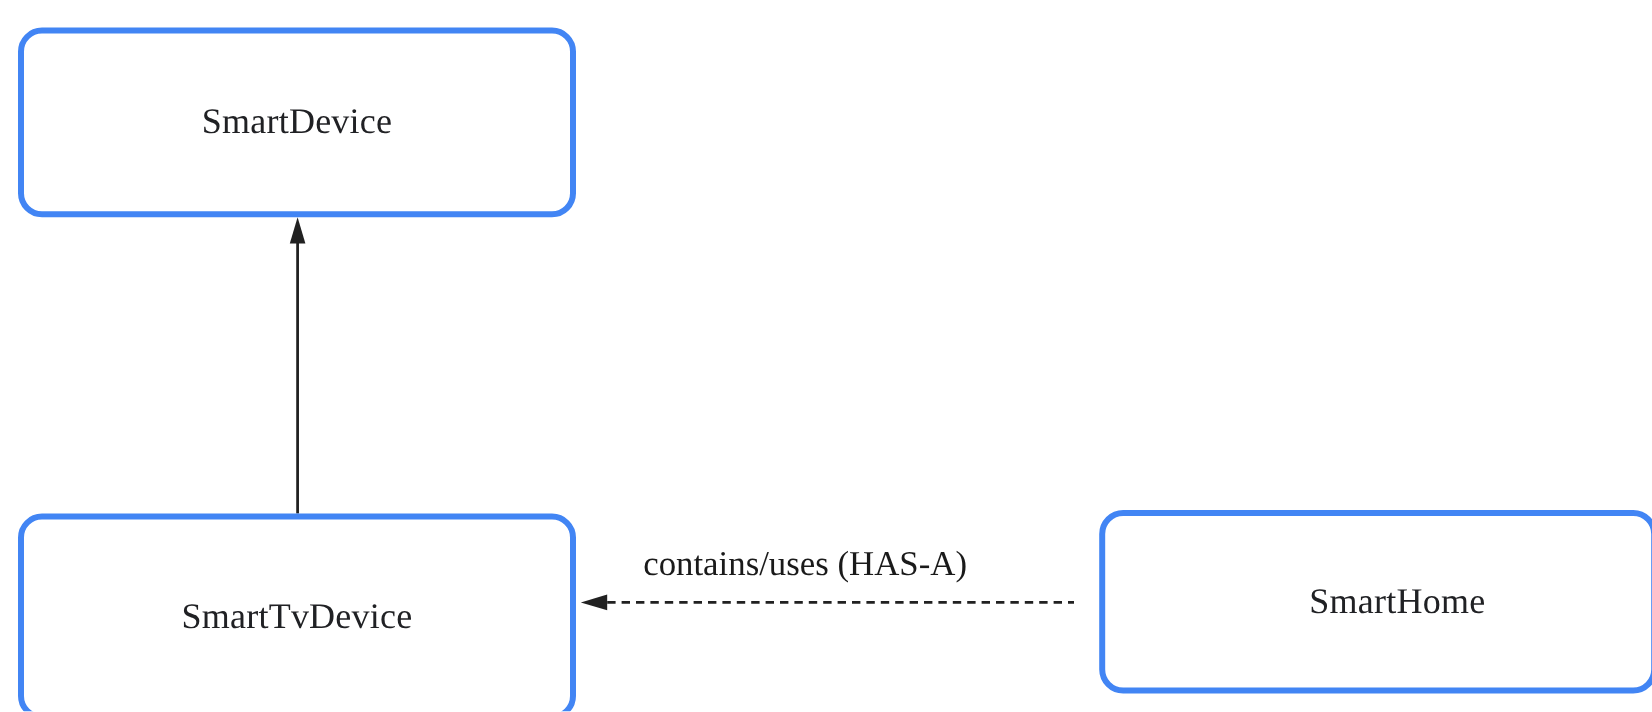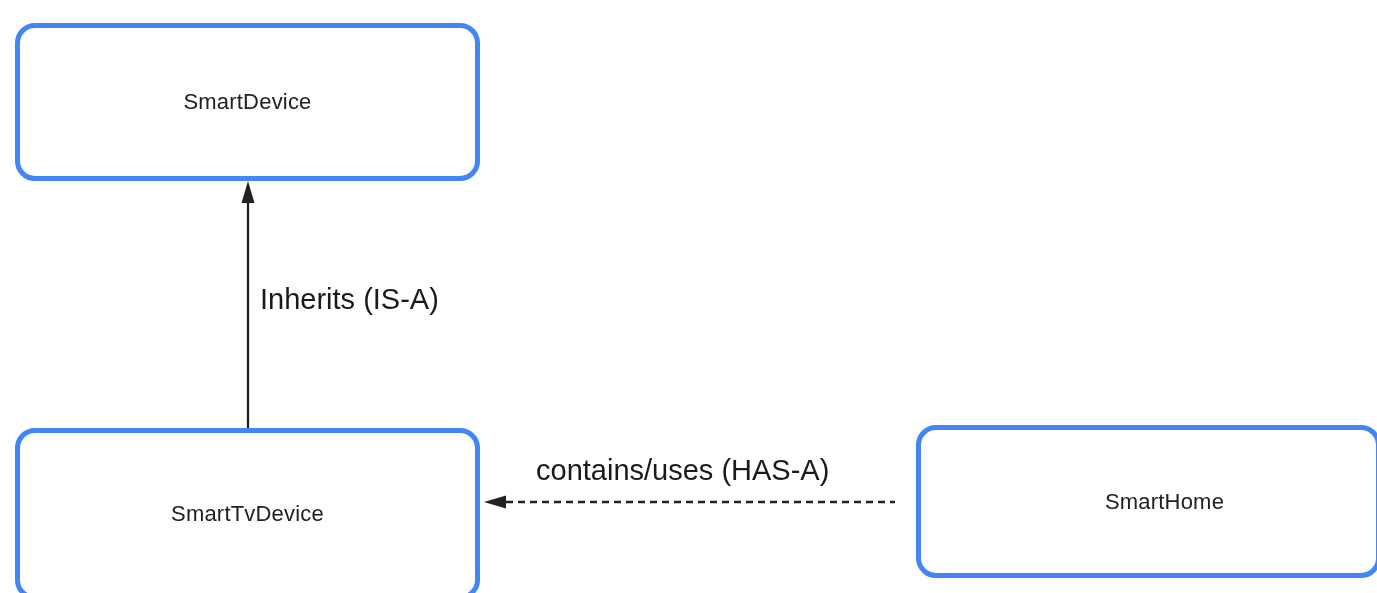--- a/index.html
+++ b/index.html
@@ -43,35 +43,36 @@
     border-radius: 20px;
     display: flex;
     align-items: center;
     justify-content: center;
   }
   .node-smart-device   { left: 15px;  top: 23px;  width: 465px; height: 158px; }
   .node-smart-tv-device{ left: 15px;  top: 428px; width: 465px; height: 172px; }
   .node-smart-home     { left: 916px; top: 425px; width: 465px; height: 153px; padding-left: 32px; }
   .node-label {
     color: var(--label-text, #202124);
-    font-size: 22px;
+    font-size: 30px;
     font-weight: 500;
     letter-spacing: 0.2px;
     white-space: nowrap;
+    font-family: Liberation Serif, serif;
   }
   .edge-label {
     position: absolute;
     color: var(--edge-label-text, #1a1a1a);
     font-size: 29px;
     font-weight: 400;
     white-space: nowrap;
     line-height: 36px;
   }
   .edge-label-inherits { left: 260px; top: 281px; }
-  .edge-label-contains { left: 536px; top: 452px; }
+  .edge-label-contains { left: 536px; top: 452px; font-family: Liberation Serif, serif; }
 </style>
 </head>
 <body>
 
 <div class="canvas">
 
   <svg class="edges-layer" viewBox="0 0 1377 593" aria-hidden="true">
 
     <g>
       <line class="edge-line" x1="248" y1="428" x2="248" y2="200"></line>
@@ -89,17 +90,16 @@
   </div>
 
   <div class="node node-smart-tv-device">
     <span class="node-label">SmartTvDevice</span>
   </div>
 
   <div class="node node-smart-home">
     <span class="node-label">SmartHome</span>
   </div>
 
-  <div class="edge-label edge-label-inherits">Inherits (IS-A)</div>
 
   <div class="edge-label edge-label-contains">contains/uses (HAS-A)</div>
 
 </div>
 
 </body></html>

